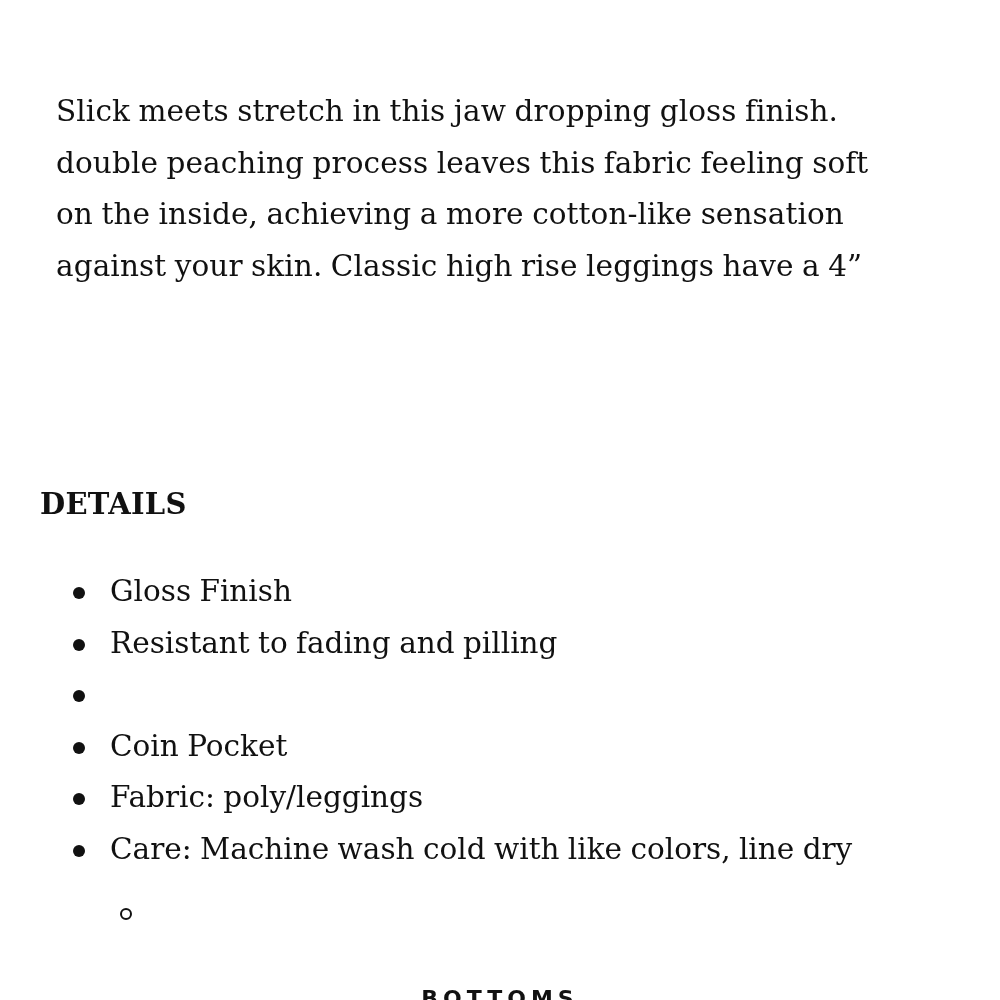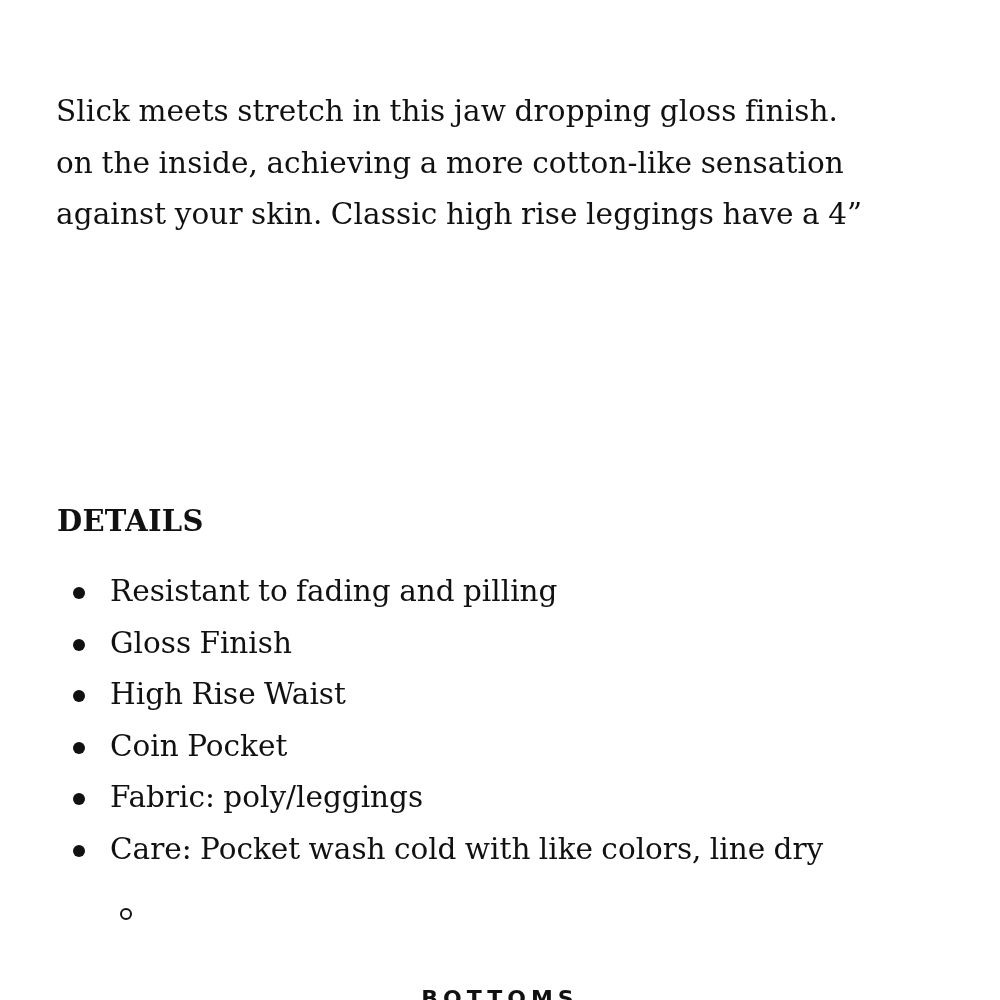--- a/index.html
+++ b/index.html
@@ -27,21 +27,21 @@
       word-spacing: -1px;
     }
     .desc-line {
       display: block;
       white-space: nowrap;
     }
     .details-heading {
       position: absolute;
       left: 40px;
       top: 484px;
-      margin: 17px;
+      margin: 0;
       font-size: 29px;
       font-weight: bold;
       letter-spacing: 0.3px;
       line-height: 40px;
       text-align: center;
     }
     .details-list {
       position: absolute;
       left: 40px;
       top: 566px;
@@ -99,49 +99,49 @@
       letter-spacing: 5px;
       line-height: 30px;
       color: #111111;
     }
   </style>
 </head>
 <body>
 
 <div class="description">
   <span class="desc-line">Slick meets stretch in this jaw dropping gloss finish.</span>
+  <span class="desc-line">double peaching process leaves this fabric feeling soft</span>
   <span class="desc-line">on the inside, achieving a more cotton-like sensation</span>
   <span class="desc-line">against your skin. Classic high rise leggings have a 4”</span>
 </div>
 
 <h3 class="details-heading">DETAILS</h3>
 
 <ul class="details-list">
   <li class="details-item">
     <span class="bullet"></span>
+    <span>Gloss Finish</span>
+  </li>
+  <li class="details-item">
+    <span class="bullet"></span>
     <span>Resistant to fading and pilling</span>
   </li>
   <li class="details-item">
     <span class="bullet"></span>
-    <span>Gloss Finish</span>
-  </li>
-  <li class="details-item">
-    <span class="bullet"></span>
-    <span>High Rise Waist</span>
   </li>
   <li class="details-item">
     <span class="bullet"></span>
     <span>Coin Pocket</span>
   </li>
   <li class="details-item">
     <span class="bullet"></span>
     <span>Fabric: poly/leggings</span>
   </li>
   <li class="details-item">
     <span class="bullet"></span>
-    <span>Care: Pocket wash cold with like colors, line dry</span>
+    <span>Care: Machine wash cold with like colors, line dry</span>
   </li>
   <li class="sub-item">
     <span class="sub-bullet"></span>
   </li>
 </ul>
 
 <h2 class="bottoms-heading">BOTTOMS</h2>
 
 </body></html>

